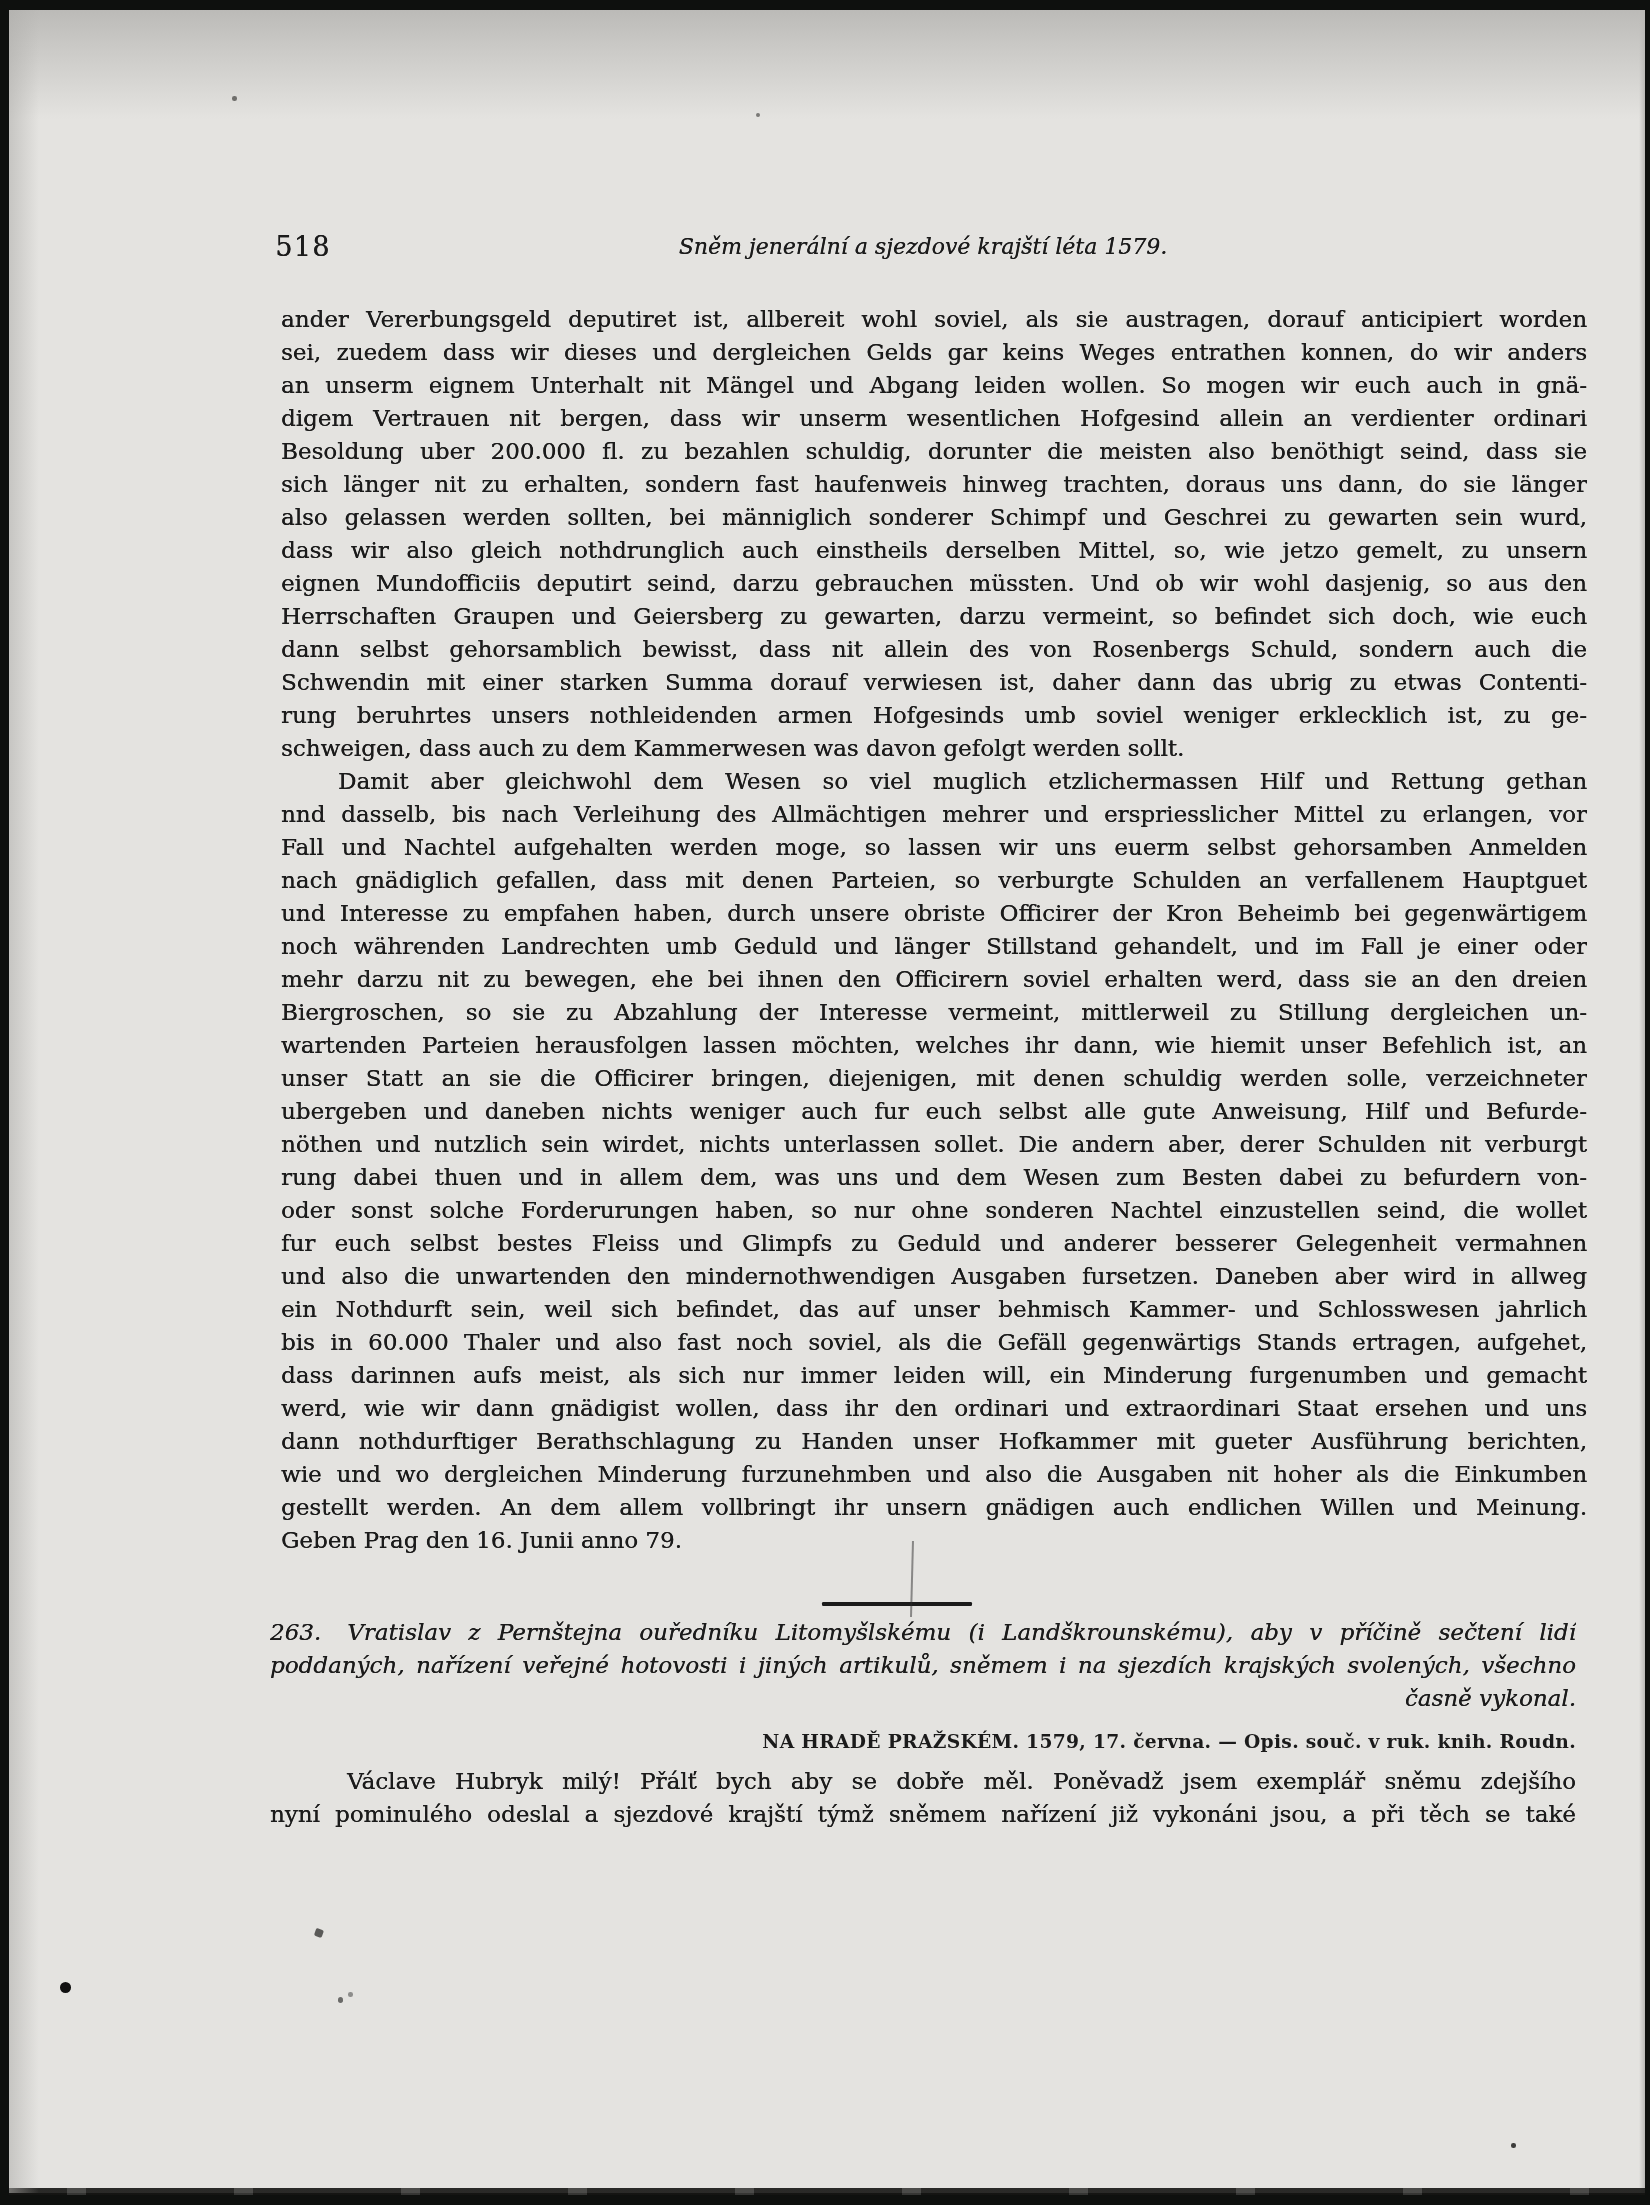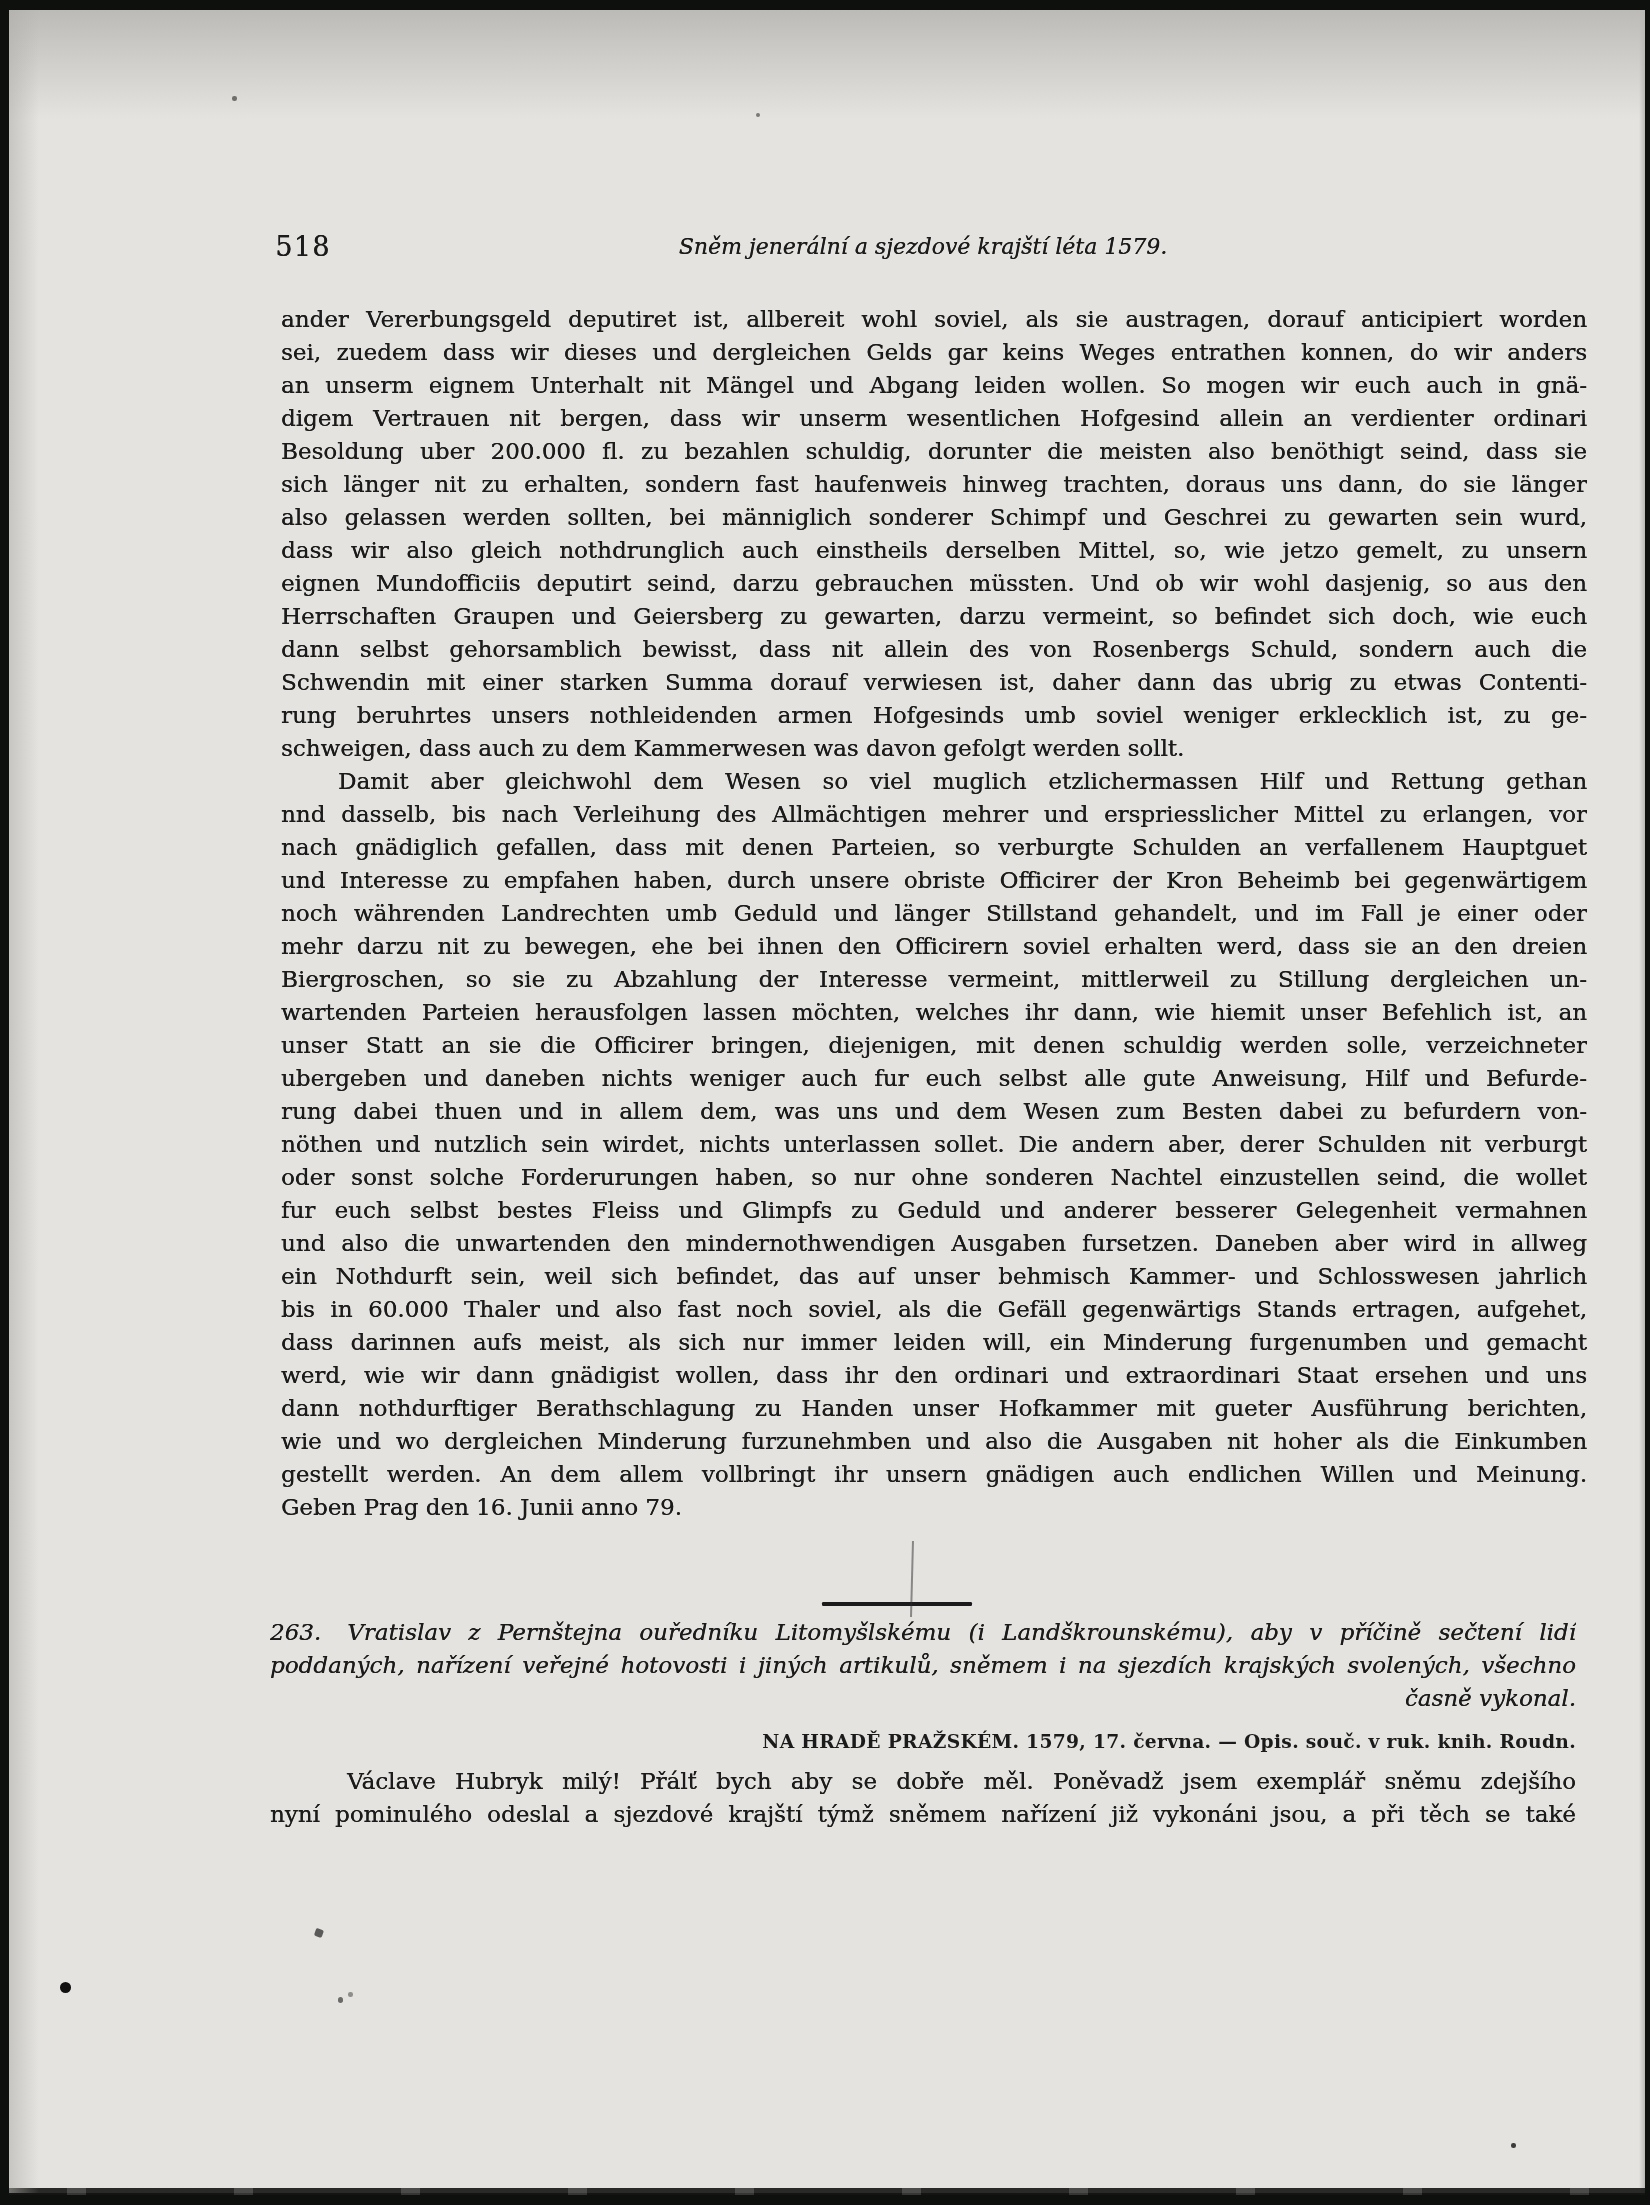--- a/index.html
+++ b/index.html
@@ -134,30 +134,31 @@
         <div class="jl">eignen Mundofficiis deputirt seind, darzu gebrauchen müssten. Und ob wir wohl dasjenig, so aus den</div>
         <div class="jl">Herrschaften Graupen und Geiersberg zu gewarten, darzu vermeint, so befindet sich doch, wie euch</div>
         <div class="jl">dann selbst gehorsamblich bewisst, dass nit allein des von Rosenbergs Schuld, sondern auch die</div>
         <div class="jl">Schwendin mit einer starken Summa dorauf verwiesen ist, daher dann das ubrig zu etwas Contenti-</div>
         <div class="jl">rung beruhrtes unsers nothleidenden armen Hofgesinds umb soviel weniger erklecklich ist, zu ge-</div>
         <div class="jl">schweigen, dass auch zu dem Kammerwesen was davon gefolgt werden sollt.</div>
       </div>
     <div class="para2">
         <div class="jl">Damit aber gleichwohl dem Wesen so viel muglich etzlichermassen Hilf und Rettung gethan</div>
         <div class="jl">nnd dasselb, bis nach Verleihung des Allmächtigen mehrer und erspriesslicher Mittel zu erlangen, vor</div>
+        <div class="jl">Fall und Nachtel aufgehalten werden moge, so lassen wir uns euerm selbst gehorsamben Anmelden</div>
         <div class="jl">nach gnädiglich gefallen, dass mit denen Parteien, so verburgte Schulden an verfallenem Hauptguet</div>
         <div class="jl">und Interesse zu empfahen haben, durch unsere obriste Officirer der Kron Beheimb bei gegenwärtigem</div>
         <div class="jl">noch währenden Landrechten umb Geduld und länger Stillstand gehandelt, und im Fall je einer oder</div>
         <div class="jl">mehr darzu nit zu bewegen, ehe bei ihnen den Officirern soviel erhalten werd, dass sie an den dreien</div>
         <div class="jl">Biergroschen, so sie zu Abzahlung der Interesse vermeint, mittlerweil zu Stillung dergleichen un-</div>
         <div class="jl">wartenden Parteien herausfolgen lassen möchten, welches ihr dann, wie hiemit unser Befehlich ist, an</div>
         <div class="jl">unser Statt an sie die Officirer bringen, diejenigen, mit denen schuldig werden solle, verzeichneter</div>
         <div class="jl">ubergeben und daneben nichts weniger auch fur euch selbst alle gute Anweisung, Hilf und Befurde-</div>
+        <div class="jl">nöthen und nutzlich sein wirdet, nichts unterlassen sollet. Die andern aber, derer Schulden nit verburgt</div>
         <div class="jl">rung dabei thuen und in allem dem, was uns und dem Wesen zum Besten dabei zu befurdern von-</div>
-        <div class="jl">nöthen und nutzlich sein wirdet, nichts unterlassen sollet. Die andern aber, derer Schulden nit verburgt</div>
         <div class="jl">oder sonst solche Forderurungen haben, so nur ohne sonderen Nachtel einzustellen seind, die wollet</div>
         <div class="jl">fur euch selbst bestes Fleiss und Glimpfs zu Geduld und anderer besserer Gelegenheit vermahnen</div>
         <div class="jl">und also die unwartenden den mindernothwendigen Ausgaben fursetzen. Daneben aber wird in allweg</div>
         <div class="jl">ein Nothdurft sein, weil sich befindet, das auf unser behmisch Kammer- und Schlosswesen jahrlich</div>
         <div class="jl">bis in 60.000 Thaler und also fast noch soviel, als die Gefäll gegenwärtigs Stands ertragen, aufgehet,</div>
         <div class="jl">dass darinnen aufs meist, als sich nur immer leiden will, ein Minderung furgenumben und gemacht</div>
         <div class="jl">werd, wie wir dann gnädigist wollen, dass ihr den ordinari und extraordinari Staat ersehen und uns</div>
         <div class="jl">dann nothdurftiger Berathschlagung zu Handen unser Hofkammer mit gueter Ausführung berichten,</div>
         <div class="jl">wie und wo dergleichen Minderung furzunehmben und also die Ausgaben nit hoher als die Einkumben</div>
         <div class="jl">gestellt werden.  An dem allem vollbringt ihr unsern gnädigen auch endlichen Willen und Meinung.</div>

